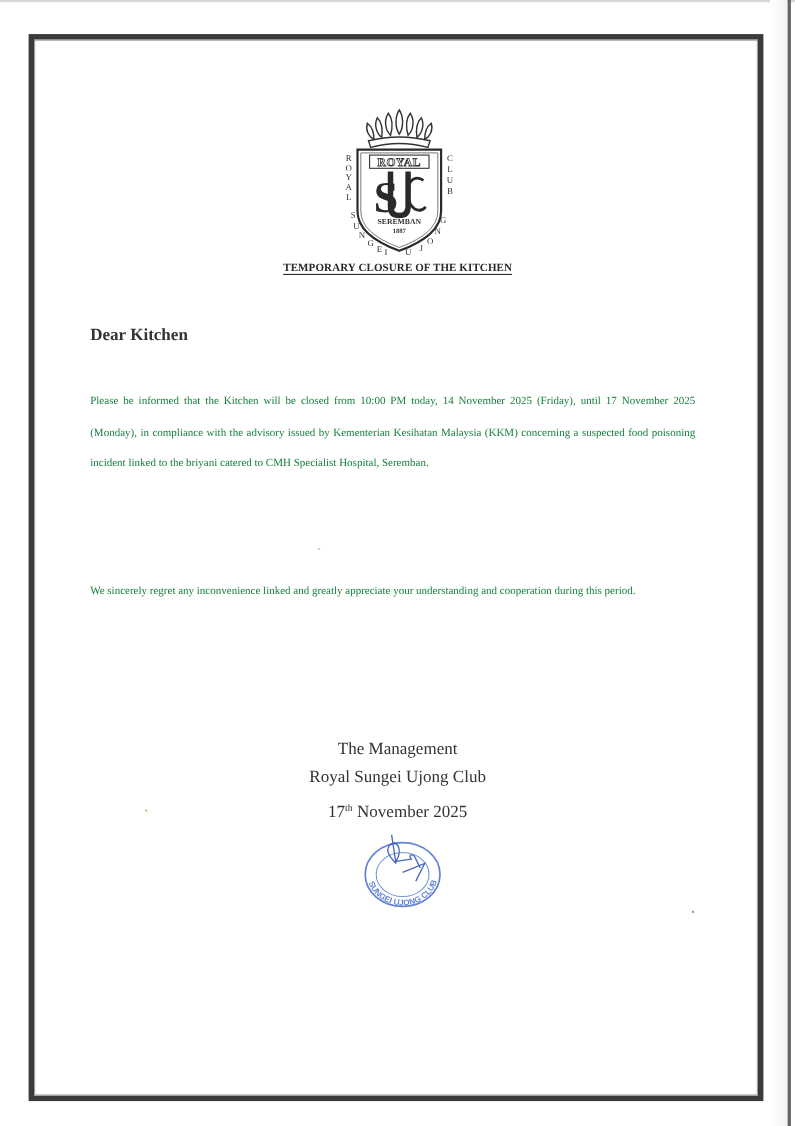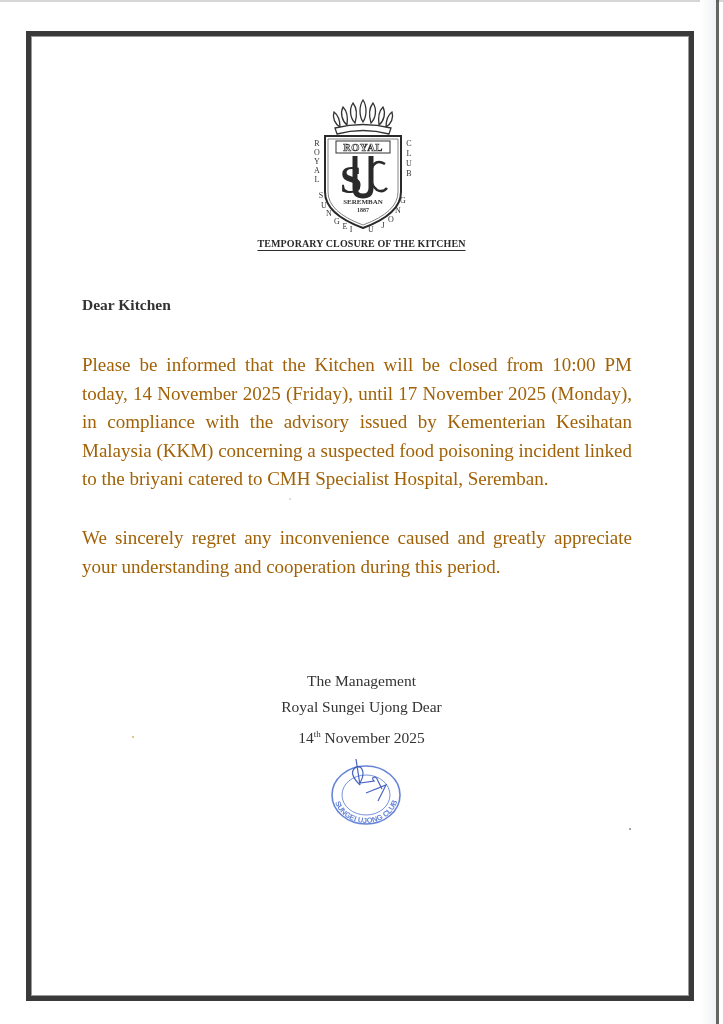--- a/index.html
+++ b/index.html
@@ -24,22 +24,22 @@
     .crest { position: absolute; left: 309px; top: 96px; width: 108px; height: 140px; }
     .title {
       position: absolute; left: 0; width: 723px; top: 238px; text-align: center;
       font-family: "Liberation Serif", serif; font-weight: bold; font-size: 10px;
       text-decoration: underline; text-underline-offset: 3px; color: #2a2a2a; letter-spacing: 0.1px;
     }
     .salutation {
       position: absolute; left: 82px; top: 296px; font-weight: bold; font-size: 15.5px; color: #333;
     }
     .para {
-      position: absolute; left: 82px; width: 550px; font-size: 19px; line-height: 28.5px;
-      text-align: justify; color: #a16207;
+      position: absolute; left: 82px; width: 550px; font-size: 10px; line-height: 28.5px;
+      text-align: justify; color: #15803d;
     }
     .para1 { top: 351px; }
     .para2 { top: 524px; }
     .sign {
       position: absolute; left: 0; width: 723px; text-align: center; font-weight: normal;
       font-size: 15.5px; color: #333; line-height: 26.5px;
     }
     .sign1 { top: 668px; }
     .sign2 { top: 694px; }
     .sign3 { top: 721px; }
@@ -106,25 +106,25 @@
       <text x="89" y="117">N</text>
       <text x="94" y="107">G</text>
   </g>
 </svg>
 
 <div class="title">TEMPORARY CLOSURE OF THE KITCHEN</div>
 
 <div class="salutation">Dear Kitchen</div>
 
 <div class="para para1">Please be informed that the Kitchen will be closed from 10:00 PM today, 14 November 2025 (Friday), until 17 November 2025 (Monday), in compliance with the advisory issued by Kementerian Kesihatan Malaysia (KKM) concerning a suspected food poisoning incident linked to the briyani catered to CMH Specialist Hospital, Seremban.</div>
-<div class="para para2">We sincerely regret any inconvenience caused and greatly appreciate your understanding and cooperation during this period.</div>
+<div class="para para2">We sincerely regret any inconvenience linked and greatly appreciate your understanding and cooperation during this period.</div>
 
 <div class="sign sign1">The Management</div>
-<div class="sign sign2">Royal Sungei Ujong Dear</div>
-<div class="sign sign3"><span>14</span><sup>th</sup><span> November 2025</span></div>
+<div class="sign sign2">Royal Sungei Ujong Club</div>
+<div class="sign sign3"><span>17</span><sup>th</sup><span> November 2025</span></div>
 
 <svg class="stamp" viewBox="0 0 100 72">
   <defs>
     <path id="ringPath" d="M18 40 A32 28 0 1 0 82 40"></path>
   </defs>
   <ellipse cx="50" cy="40" rx="34" ry="29" fill="none" stroke="#4a6fd0" stroke-width="1.6" opacity="0.85"></ellipse>
   <ellipse cx="50" cy="40" rx="24" ry="20" fill="none" stroke="#4a6fd0" stroke-width="1" opacity="0.75"></ellipse>
   <text font-family="Liberation Sans, sans-serif" font-size="7.5" font-weight="bold" fill="#4a6fd0" opacity="0.85">
     <textPath href="#ringPath" startOffset="8%">SUNGEI UJONG CLUB</textPath>
   </text>

